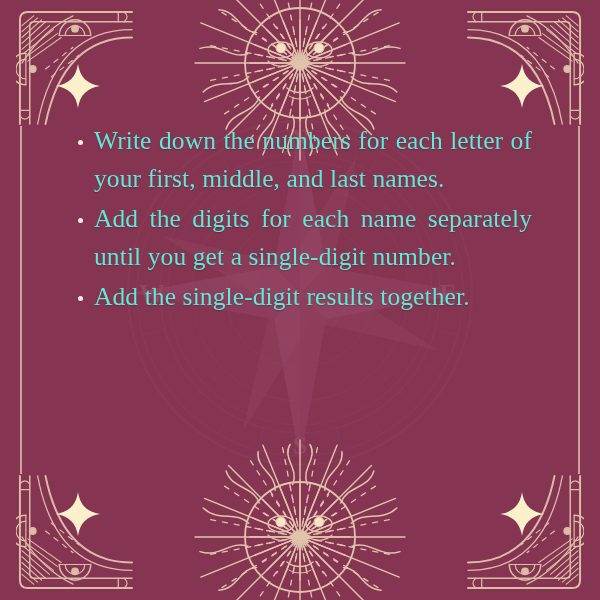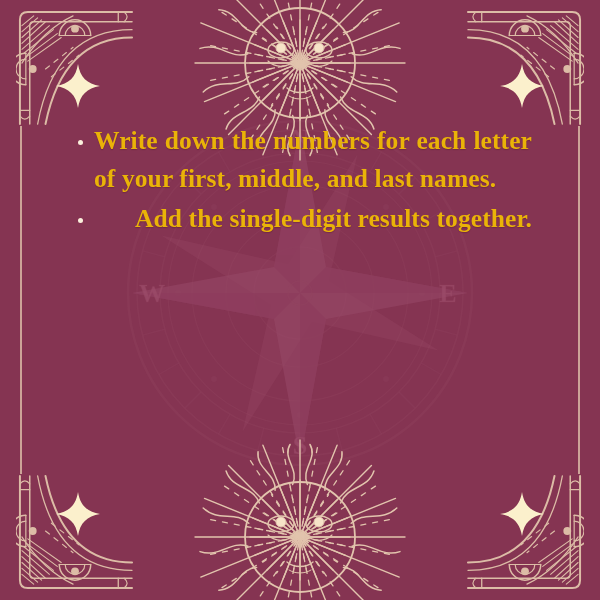--- a/index.html
+++ b/index.html
@@ -91,42 +91,42 @@
   }
   ul.bullets {
     list-style: none;
     margin: 0;
     padding: 0;
   }
   ul.bullets > li {
     position: relative;
     padding-left: 24px;
     margin: 0 0 2px 0;
-    color: #eab308;
+    color: #5eead4;
     font-size: 25.5px;
     line-height: 38px;
-    font-weight: bold;
+    font-weight: normal;
     text-align: justify;
     text-justify: inter-word;
     letter-spacing: .1px;
     text-shadow: 0 1px 1px rgba(60,16,34,.28);
   }
   ul.bullets > li::before {
     content: "";
     position: absolute;
     left: 8px;
     top: 18px;
     width: 5px;
     height: 5px;
     border-radius: 50%;
     background: #fbf0dd;
   }
   
   ul.bullets > li.nojustify {
-    text-align: right;
+    text-align: left;
   }
 </style>
 </head>
 <body>
 
 <div id="poster">
 
   <svg class="watermark" viewBox="0 0 600 600" aria-hidden="true">
     <defs>
       <g id="cp-ticks"></g>
@@ -506,17 +506,18 @@
   <svg class="sparkle s-bl" viewBox="0 0 44 44" aria-hidden="true">
     <path d="M22,0 C24,13 31,20 44,22 C31,24 24,31 22,44 C20,31 13,24 0,22 C13,20 20,13 22,0 Z" fill="#fbf0cc"></path>
   </svg>
   <svg class="sparkle s-br" viewBox="0 0 44 44" aria-hidden="true">
     <path d="M22,0 C24,13 31,20 44,22 C31,24 24,31 22,44 C20,31 13,24 0,22 C13,20 20,13 22,0 Z" fill="#fbf0cc"></path>
   </svg>
 
   <div class="content">
     <ul class="bullets">
       <li>Write down the numbers for each letter of your first, middle, and last names.</li>
+      <li>Add the digits for each name separately until you get a single-digit number.</li>
       <li class="nojustify">Add the single-digit results together.</li>
     </ul>
   </div>
 
 </div>
 
 </body></html>

